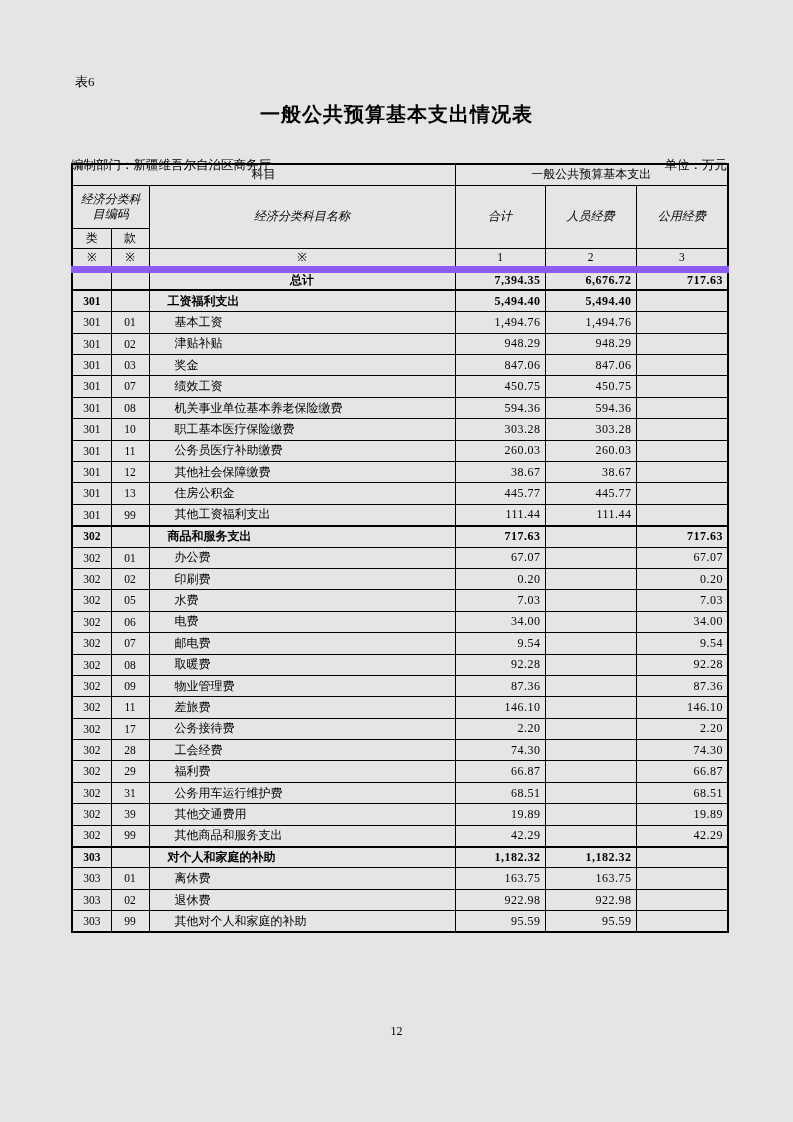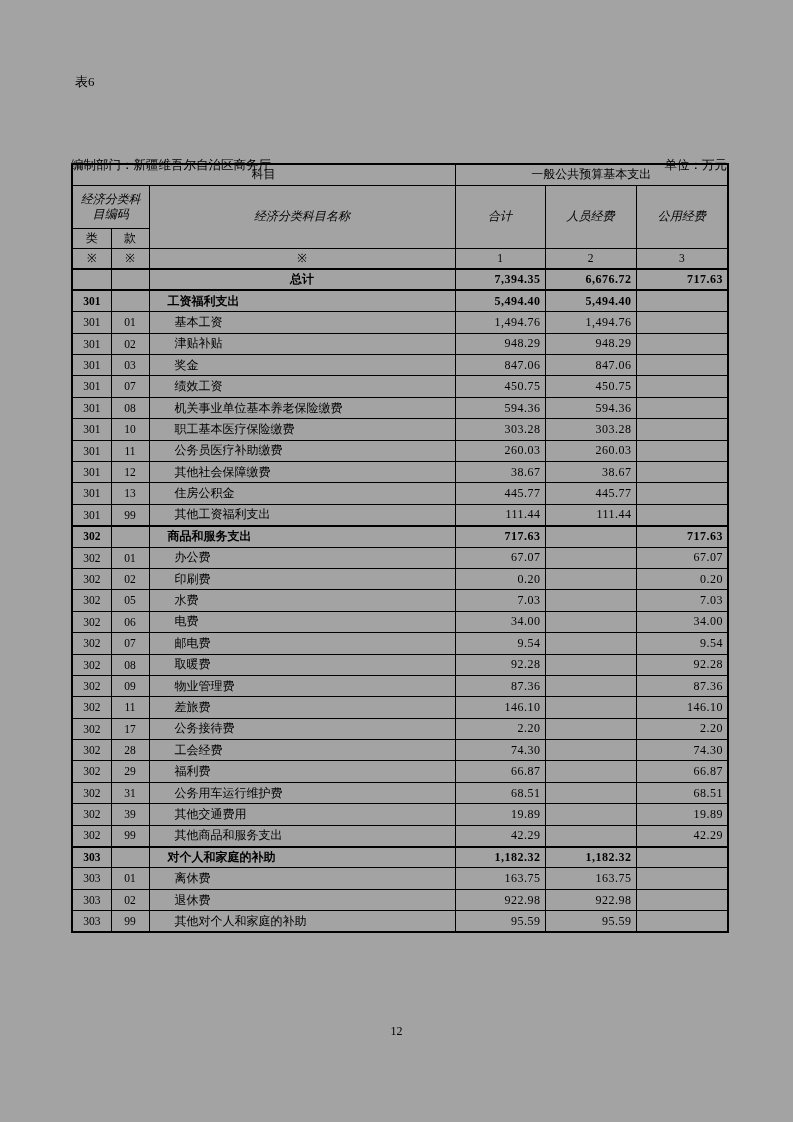--- a/index.html
+++ b/index.html
@@ -1,20 +1,20 @@
 <!DOCTYPE html>
 <html><head>
 <meta charset="utf-8">
 <style>
   html, body { margin: 0; padding: 0; background: #ffffff; }
   .page {
     position: relative;
     width: 793px;
     height: 1122px;
-    background: #a3a3a3;
+    background: #e5e5e5;
     color: #000;
     font-family: "Liberation Serif", "DejaVu Serif", serif;
     overflow: hidden;
   }
   .table-label {
     position: absolute;
     left: 75px;
     top: 73px;
     font-size: 13px;
   }
@@ -63,40 +63,41 @@
   tr.h1 { height: 21px; }
   tr.h2 { height: 43px; font-style: italic; }
   tr.h3 { height: 20px; }
   tr.h4 { height: 21px; }
   tr.h4 td { text-align: center; font-size: 11.5px; }
   tr.h4 td { border-bottom: 2px solid #000; }
   tbody tr { height: 21.4px; }
   td.c-cls, td.c-sec { text-align: center; font-size: 11.5px; }
   td.c-name { text-align: left; padding-left: 25px; }
   td.c-num { text-align: right; padding-right: 4px; letter-spacing: 0.5px; }
-  tr.r-grand td { font-weight: bold; border-top: 1px solid #8b5cf6; border-bottom: 2px solid #000; }
+  tr.r-grand td { font-weight: bold; border-top: 7px solid #8b5cf6; border-bottom: 2px solid #000; }
   tr.r-grand td.c-name { text-align: center; padding-left: 4px; }
   tr.r-section td { font-weight: bold; border-top: 2px solid #000; }
   tr.r-section td.c-name { padding-left: 18px; }
   .page-number {
     position: absolute;
     left: 0;
     right: 0;
     top: 1024px;
     text-align: center;
     font-size: 12px;
   }
 </style>
 </head>
 <body>
 
 <div class="page">
 
   <div class="table-label">表6</div>
 
+  <h1 class="doc-title">一般公共预算基本支出情况表</h1>
 
   <div class="meta-row">
     <span>编制部门：新疆维吾尔自治区商务厅</span>
     <span>单位：万元</span>
   </div>
 
   <table class="budget-table">
     <colgroup>
       <col style="width:39px">
       <col style="width:38px">

